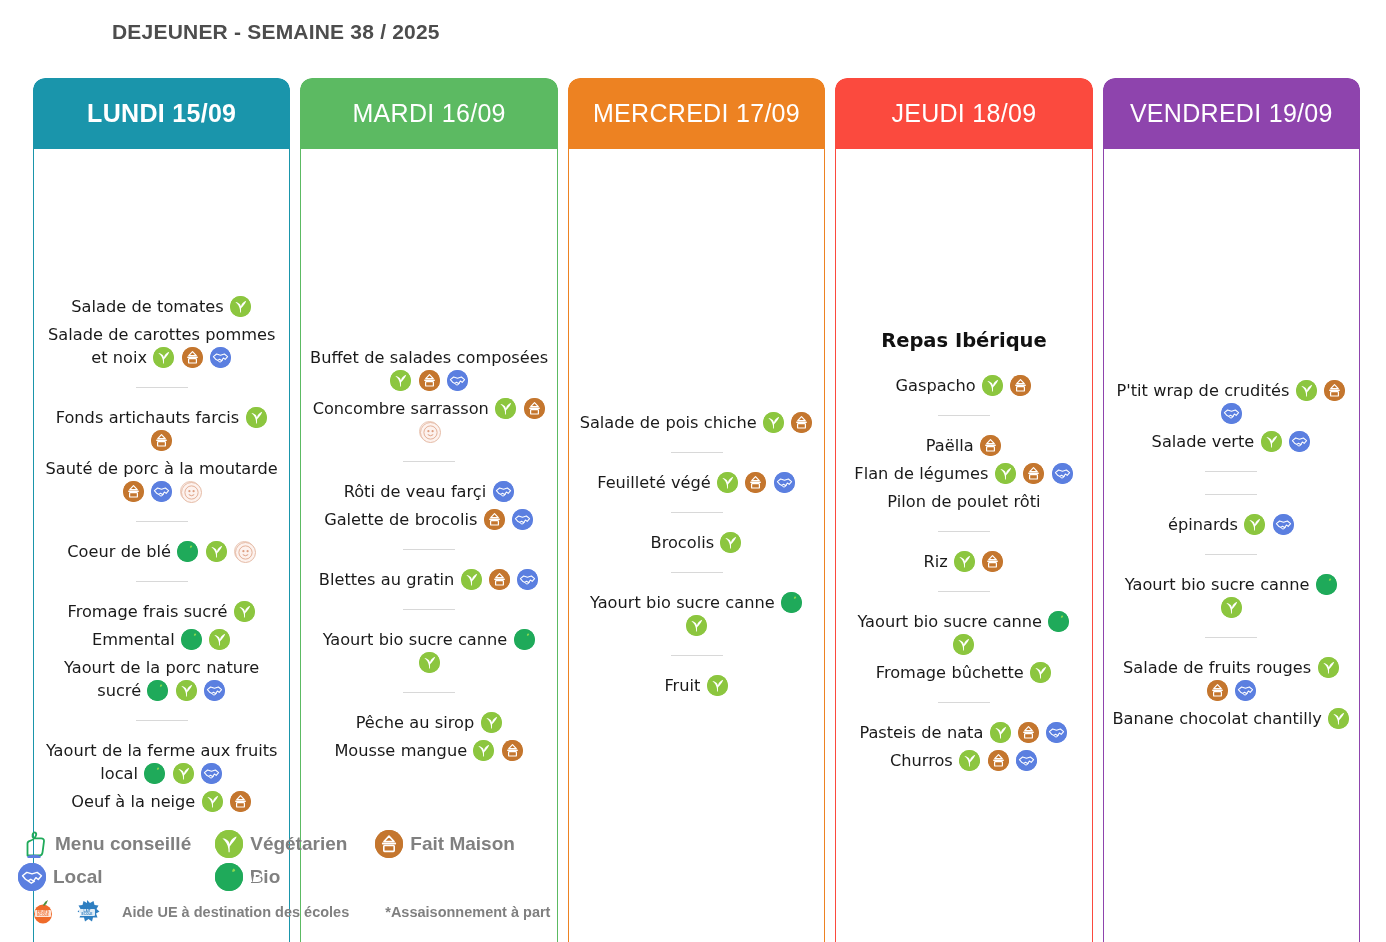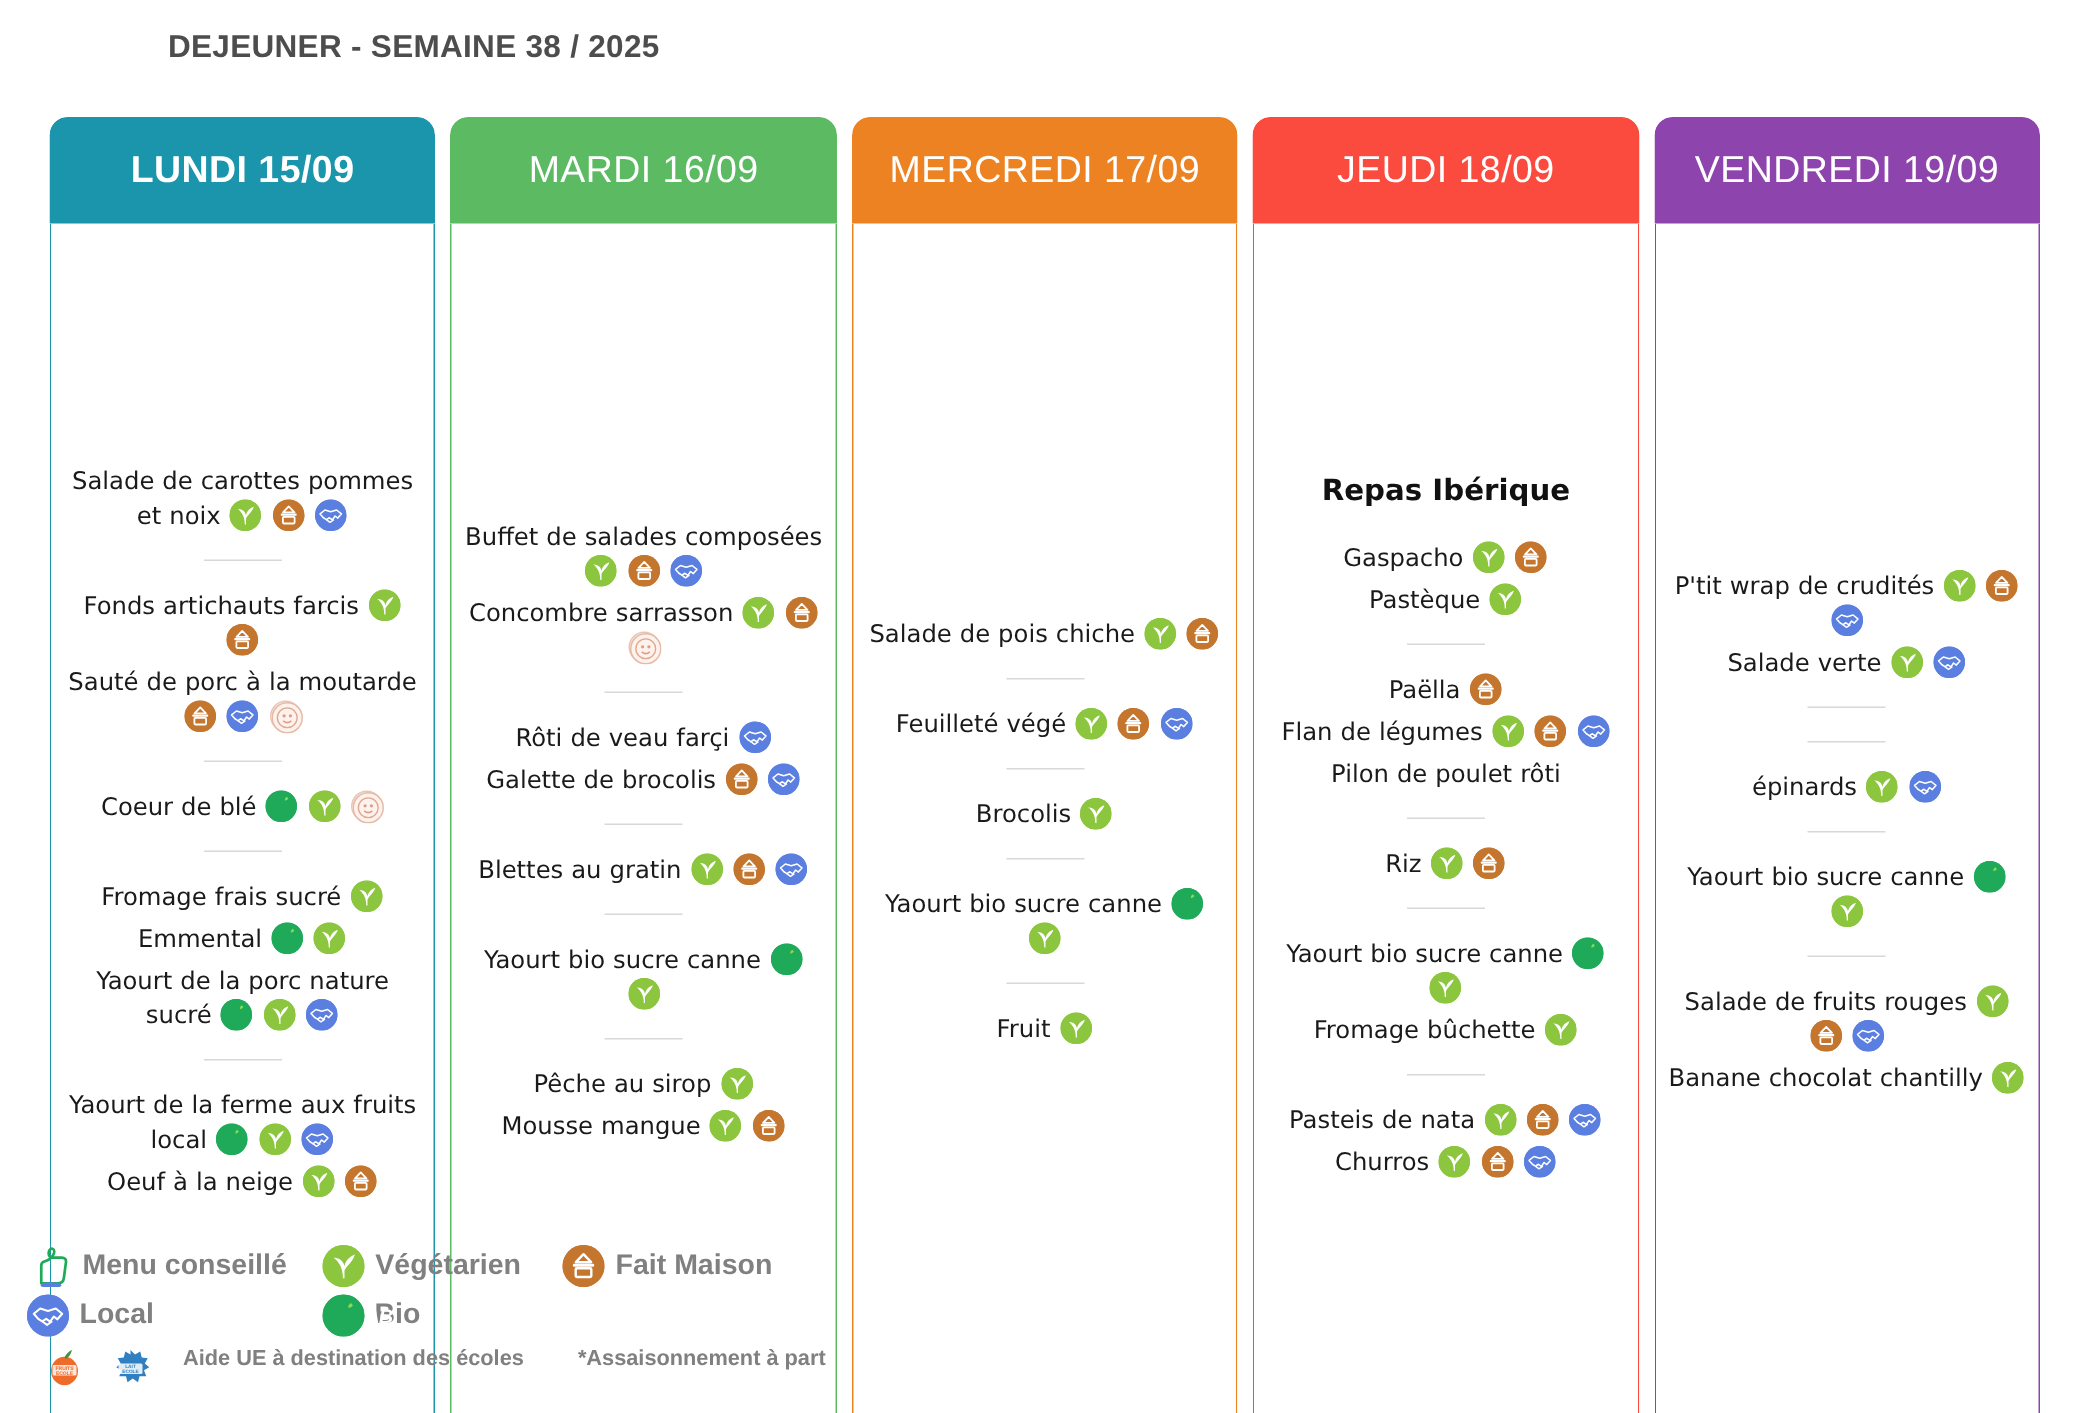--- a/index.html
+++ b/index.html
@@ -136,21 +136,21 @@
     margin-left: 24px;
   }
 
   
   #legend {
     position: absolute;
     left: 18px; top: 826px;
     width: 1340px; height: 110px;
     font-family: "Liberation Sans", sans-serif;
   }
-  .leg-row { display: flex; align-items: flex-start; }
+  .leg-row { display: flex; align-items: center; }
   .leg-row1 { position:absolute; left: 0; top: 4px; }
   .leg-row2 { position:absolute; left: 0; top: 37px; }
   .leg-row3 { position:absolute; left: 12px; top: 72px; }
 
   .leg-item { display: flex; align-items: center; }
   .leg-label {
     font-size: 19px;
     font-weight: bold;
     color: #808080;
     margin-left: 7px;
@@ -177,20 +177,24 @@
 <div id="page">
 
   <div id="title">DEJEUNER - SEMAINE 38 / 2025</div>
 
   <div id="week">
       <div class="day-card">
         <div class="day-header bold" style="background: rgb(26, 149, 171);">LUNDI 15/09</div>
         <div class="day-body" style="border-color: rgb(26, 149, 171);">
           <div class="day-inner">
             <div class="course-group">
+              <div class="dish"><span class="txt">Salade de tomates</span> <span class="ic ic-veg"><svg viewBox="0 0 21 21">
+                    <circle cx="10.5" cy="10.5" r="10.5" fill="#8cc63f"></circle>
+                    <path d="M10.2 16.6 C10.2 13.2 9.4 10.2 7.0 7.6 C6.5 7.1 6.0 6.7 5.5 6.4 C6.2 6.3 7.0 6.4 7.8 6.7 C9.6 7.4 10.7 8.9 11.0 10.6 C11.2 8.9 12.2 7.2 13.9 6.0 C14.7 5.4 15.5 5.0 16.2 4.8 C16.0 5.6 15.6 6.5 15.0 7.4 C13.5 9.7 11.8 11.1 11.0 12.6 L11.0 16.6 Z" fill="#ffffff"></path>
+                  </svg></span></div>
               <div class="dish"><span class="txt">Salade de carottes pommes et noix</span> <span class="ic ic-veg"><svg viewBox="0 0 21 21">
                     <circle cx="10.5" cy="10.5" r="10.5" fill="#8cc63f"></circle>
                     <path d="M10.2 16.6 C10.2 13.2 9.4 10.2 7.0 7.6 C6.5 7.1 6.0 6.7 5.5 6.4 C6.2 6.3 7.0 6.4 7.8 6.7 C9.6 7.4 10.7 8.9 11.0 10.6 C11.2 8.9 12.2 7.2 13.9 6.0 C14.7 5.4 15.5 5.0 16.2 4.8 C16.0 5.6 15.6 6.5 15.0 7.4 C13.5 9.7 11.8 11.1 11.0 12.6 L11.0 16.6 Z" fill="#ffffff"></path>
                   </svg></span> <span class="ic ic-maison"><svg viewBox="0 0 21 21">
                     <circle cx="10.5" cy="10.5" r="10.5" fill="#c4762e"></circle>
                     <path d="M10.5 4.6 L14.3 8.6 L6.7 8.6 Z" fill="none" stroke="#ffffff" stroke-width="1.2" stroke-linejoin="round"></path>
                     <rect x="5.2" y="9.4" width="10.6" height="1.5" rx="0.5" fill="#ffffff"></rect>
                     <rect x="6.6" y="11.6" width="7.8" height="4.4" rx="0.6" fill="none" stroke="#ffffff" stroke-width="1.2"></rect>
                   </svg></span> <span class="ic ic-local"><svg viewBox="0 0 21 21">
                     <circle cx="10.5" cy="10.5" r="10.5" fill="#5b7fe0"></circle>
@@ -455,24 +459,20 @@
             <div class="special-title">Repas Ibérique</div>
             <div class="course-group">
               <div class="dish"><span class="txt">Gaspacho</span> <span class="ic ic-veg"><svg viewBox="0 0 21 21">
                     <circle cx="10.5" cy="10.5" r="10.5" fill="#8cc63f"></circle>
                     <path d="M10.2 16.6 C10.2 13.2 9.4 10.2 7.0 7.6 C6.5 7.1 6.0 6.7 5.5 6.4 C6.2 6.3 7.0 6.4 7.8 6.7 C9.6 7.4 10.7 8.9 11.0 10.6 C11.2 8.9 12.2 7.2 13.9 6.0 C14.7 5.4 15.5 5.0 16.2 4.8 C16.0 5.6 15.6 6.5 15.0 7.4 C13.5 9.7 11.8 11.1 11.0 12.6 L11.0 16.6 Z" fill="#ffffff"></path>
                   </svg></span> <span class="ic ic-maison"><svg viewBox="0 0 21 21">
                     <circle cx="10.5" cy="10.5" r="10.5" fill="#c4762e"></circle>
                     <path d="M10.5 4.6 L14.3 8.6 L6.7 8.6 Z" fill="none" stroke="#ffffff" stroke-width="1.2" stroke-linejoin="round"></path>
                     <rect x="5.2" y="9.4" width="10.6" height="1.5" rx="0.5" fill="#ffffff"></rect>
                     <rect x="6.6" y="11.6" width="7.8" height="4.4" rx="0.6" fill="none" stroke="#ffffff" stroke-width="1.2"></rect>
-                  </svg></span></div>
-              <div class="dish"><span class="txt">Pastèque</span> <span class="ic ic-veg"><svg viewBox="0 0 21 21">
-                    <circle cx="10.5" cy="10.5" r="10.5" fill="#8cc63f"></circle>
-                    <path d="M10.2 16.6 C10.2 13.2 9.4 10.2 7.0 7.6 C6.5 7.1 6.0 6.7 5.5 6.4 C6.2 6.3 7.0 6.4 7.8 6.7 C9.6 7.4 10.7 8.9 11.0 10.6 C11.2 8.9 12.2 7.2 13.9 6.0 C14.7 5.4 15.5 5.0 16.2 4.8 C16.0 5.6 15.6 6.5 15.0 7.4 C13.5 9.7 11.8 11.1 11.0 12.6 L11.0 16.6 Z" fill="#ffffff"></path>
                   </svg></span></div>
             </div>
             <div class="course-sep"></div>
             <div class="course-group">
               <div class="dish"><span class="txt">Paëlla</span> <span class="ic ic-maison"><svg viewBox="0 0 21 21">
                     <circle cx="10.5" cy="10.5" r="10.5" fill="#c4762e"></circle>
                     <path d="M10.5 4.6 L14.3 8.6 L6.7 8.6 Z" fill="none" stroke="#ffffff" stroke-width="1.2" stroke-linejoin="round"></path>
                     <rect x="5.2" y="9.4" width="10.6" height="1.5" rx="0.5" fill="#ffffff"></rect>
                     <rect x="6.6" y="11.6" width="7.8" height="4.4" rx="0.6" fill="none" stroke="#ffffff" stroke-width="1.2"></rect>
                   </svg></span></div>

